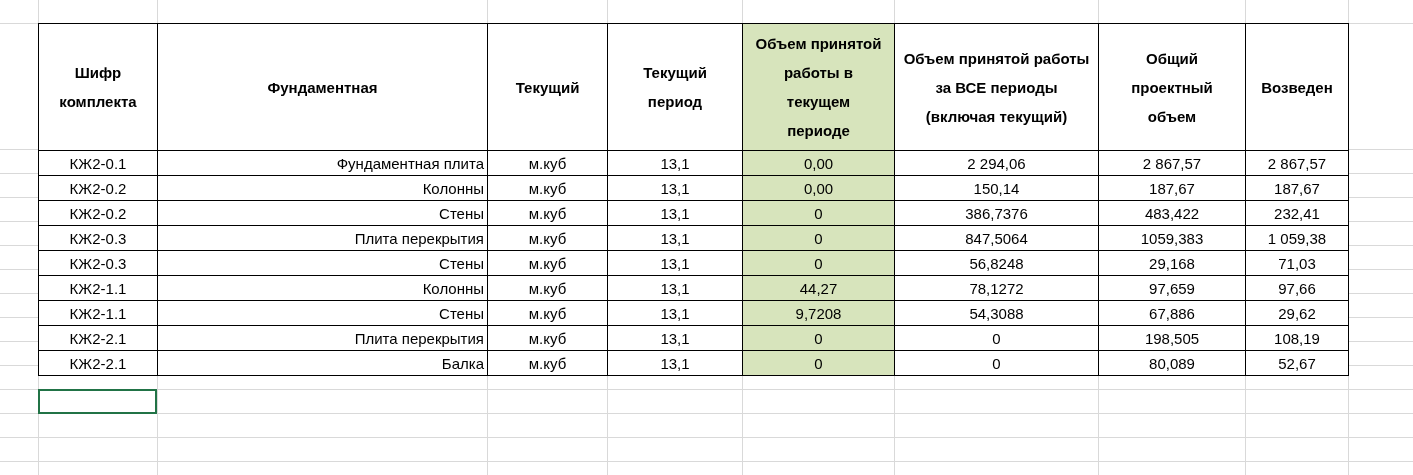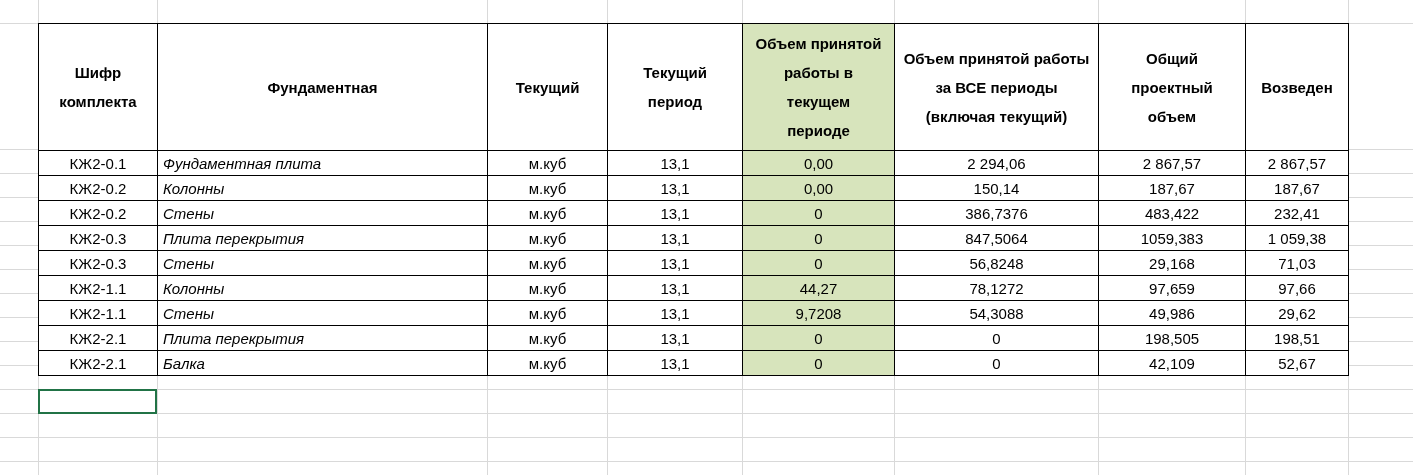--- a/index.html
+++ b/index.html
@@ -36,21 +36,21 @@
     line-height:29px;
     height:126px;
     padding:0 4px;
   }
   #tbl td{
     height:24px;
     text-align:center;vertical-align:middle;
     white-space:nowrap;
     padding:0 3px;
   }
-  #tbl td:nth-child(2){text-align:left;padding-left:5px;font-style:italic;}
+  #tbl td:nth-child(2){text-align:right;padding-left:5px;}
   #tbl th.hl, #tbl td:nth-child(5){background:var(--highlight-green,#d7e4bc);text-align:center;}
   
   #sel{
     position:absolute;left:38px;top:389px;width:119px;height:25px;
     border:2px solid var(--selection-green,#217346);
     box-sizing:border-box;
     background:transparent;
   }
 </style>
 </head>
@@ -178,41 +178,41 @@
       <td>97,659</td>
       <td>97,66</td>
     </tr>
         <tr>
       <td>КЖ2-1.1</td>
       <td>Стены</td>
       <td>м.куб</td>
       <td>13,1</td>
       <td>9,7208</td>
       <td>54,3088</td>
-      <td>49,986</td>
+      <td>67,886</td>
       <td>29,62</td>
     </tr>
         <tr>
       <td>КЖ2-2.1</td>
       <td>Плита перекрытия</td>
       <td>м.куб</td>
       <td>13,1</td>
       <td>0</td>
       <td>0</td>
       <td>198,505</td>
-      <td>198,51</td>
+      <td>108,19</td>
     </tr>
         <tr>
       <td>КЖ2-2.1</td>
       <td>Балка</td>
       <td>м.куб</td>
       <td>13,1</td>
       <td>0</td>
       <td>0</td>
-      <td>42,109</td>
+      <td>80,089</td>
       <td>52,67</td>
     </tr>
       </tbody>
   </table>
 
   <div id="sel"></div>
 
 </div>
 
 </body></html>

